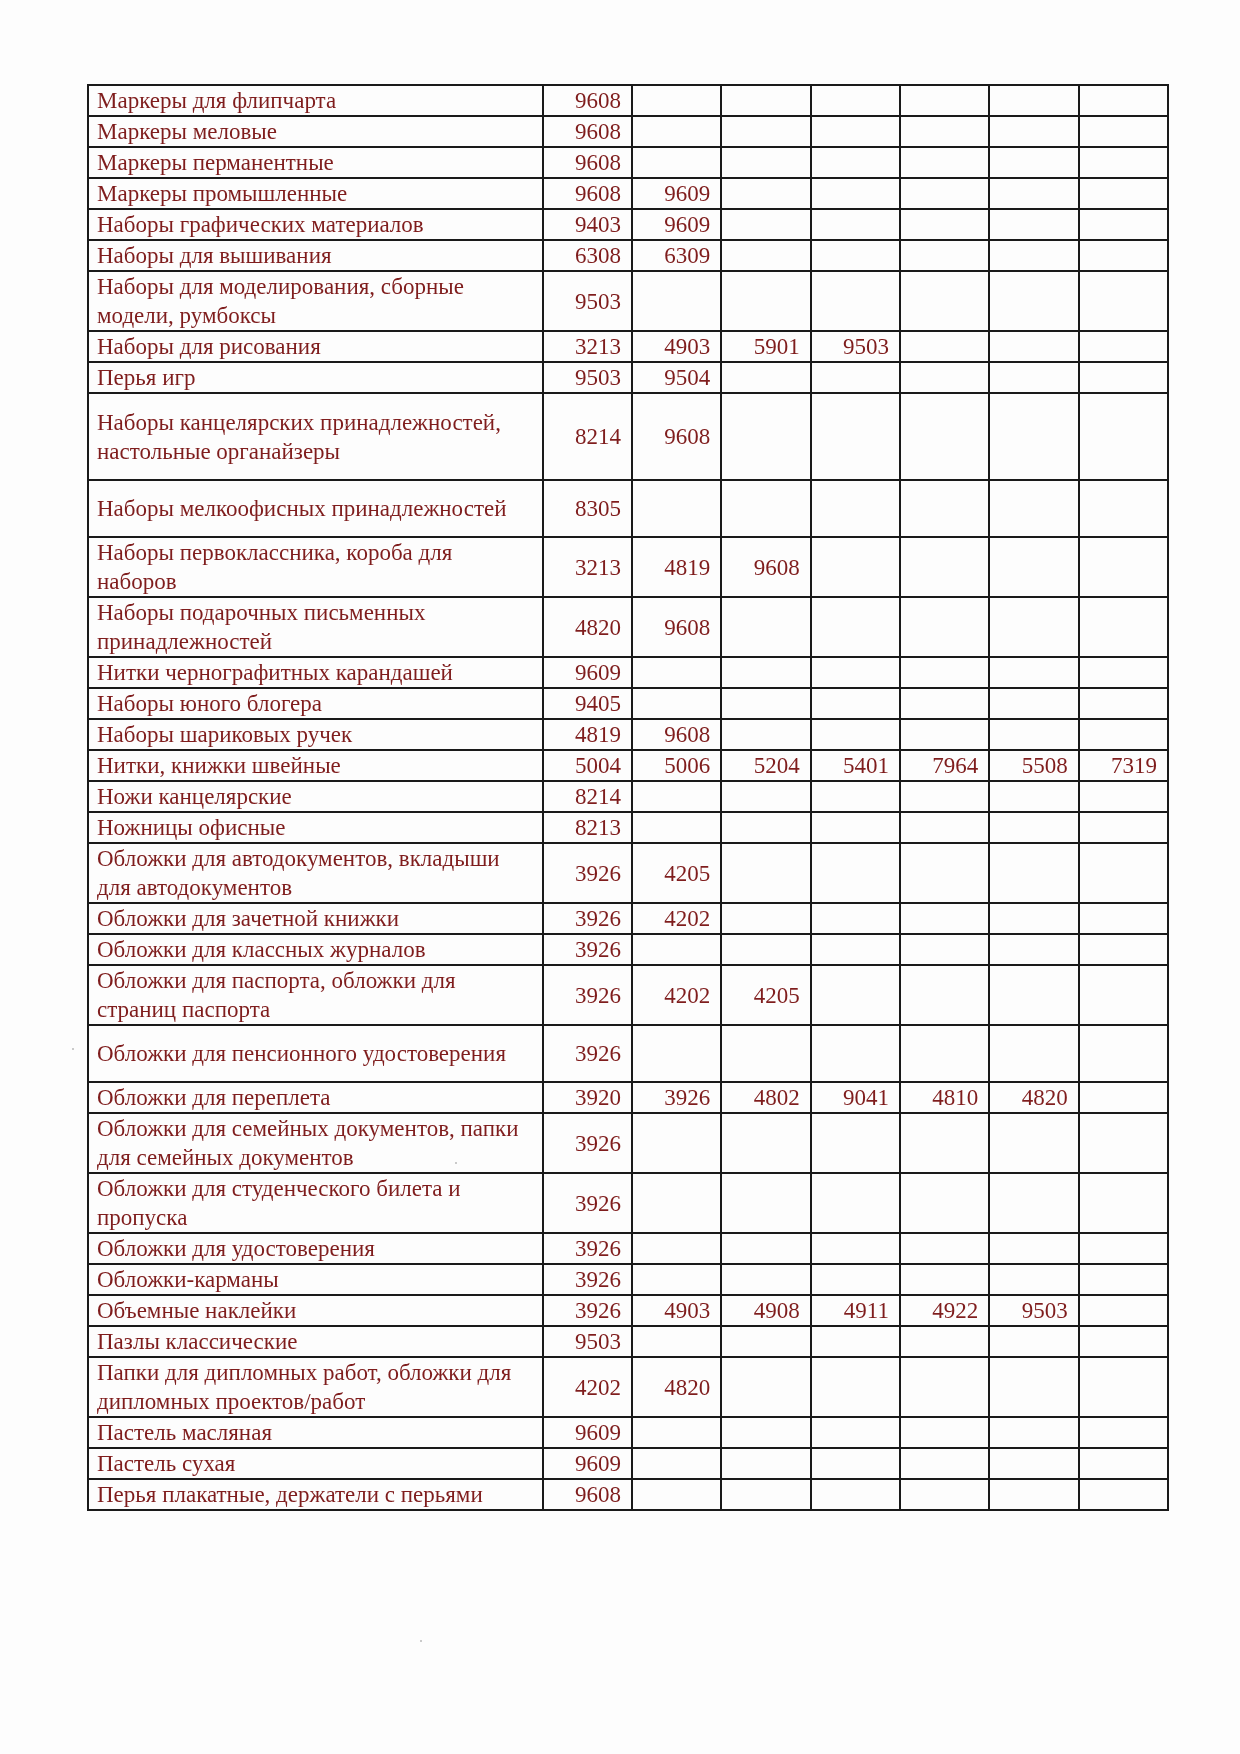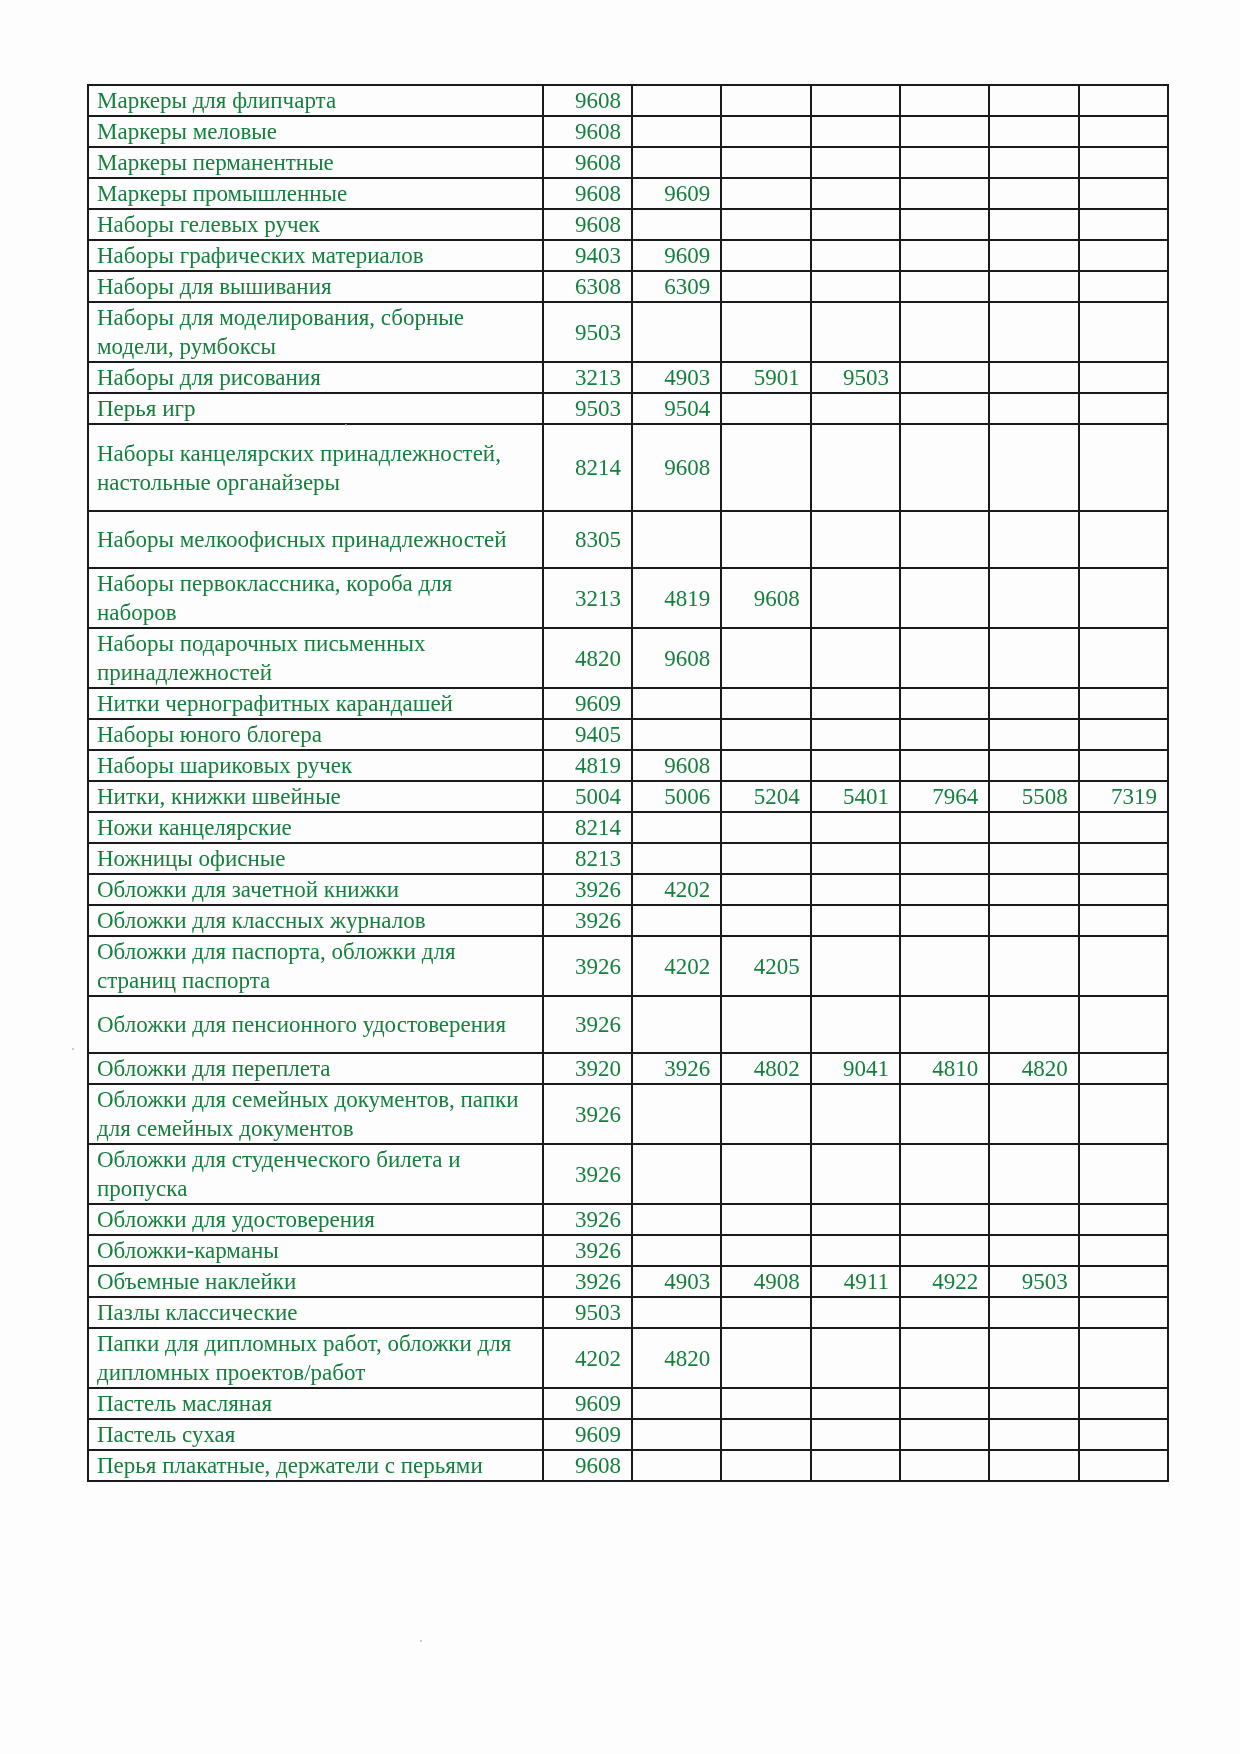--- a/index.html
+++ b/index.html
@@ -7,21 +7,21 @@
   .page {
     position: absolute; left: 0; top: 0; width: 1240px; height: 1754px; background: #fdfdfd;
   }
   table.codes {
     position: absolute; left: 87px; top: 84px;
     width: 1082px;
     border-collapse: collapse;
     table-layout: fixed;
     font-family: "Liberation Serif", "DejaVu Serif", serif;
     font-size: 23px;
-    color: #15803d;
+    color: #7f1d1d;
   }
   table.codes td {
     border: 2px solid #1a1a1a;
     padding: 0 6px;
     line-height: 29px;
     vertical-align: middle;
   }
   table.codes td.name { text-align: left; padding-left: 8px; }
   table.codes td.code { text-align: right; padding-right: 10px; }
   col.c-name { width: 453px; }
@@ -81,30 +81,20 @@
           <td class="name">Маркеры промышленные</td>
           <td class="code">9608</td>
           <td class="code">9609</td>
           <td class="code"></td>
           <td class="code"></td>
           <td class="code"></td>
           <td class="code"></td>
           <td class="code"></td>
         </tr>
         <tr class="h1">
-          <td class="name">Наборы гелевых ручек</td>
-          <td class="code">9608</td>
-          <td class="code"></td>
-          <td class="code"></td>
-          <td class="code"></td>
-          <td class="code"></td>
-          <td class="code"></td>
-          <td class="code"></td>
-        </tr>
-        <tr class="h1">
           <td class="name">Наборы графических материалов</td>
           <td class="code">9403</td>
           <td class="code">9609</td>
           <td class="code"></td>
           <td class="code"></td>
           <td class="code"></td>
           <td class="code"></td>
           <td class="code"></td>
         </tr>
         <tr class="h1">
@@ -234,20 +224,30 @@
           <td class="code"></td>
           <td class="code"></td>
           <td class="code"></td>
           <td class="code"></td>
           <td class="code"></td>
         </tr>
         <tr class="h1">
           <td class="name">Ножницы офисные</td>
           <td class="code">8213</td>
           <td class="code"></td>
+          <td class="code"></td>
+          <td class="code"></td>
+          <td class="code"></td>
+          <td class="code"></td>
+          <td class="code"></td>
+        </tr>
+        <tr class="h2">
+          <td class="name">Обложки для автодокументов, вкладыши для автодокументов</td>
+          <td class="code">3926</td>
+          <td class="code">4205</td>
           <td class="code"></td>
           <td class="code"></td>
           <td class="code"></td>
           <td class="code"></td>
           <td class="code"></td>
         </tr>
         <tr class="h1">
           <td class="name">Обложки для зачетной книжки</td>
           <td class="code">3926</td>
           <td class="code">4202</td>

